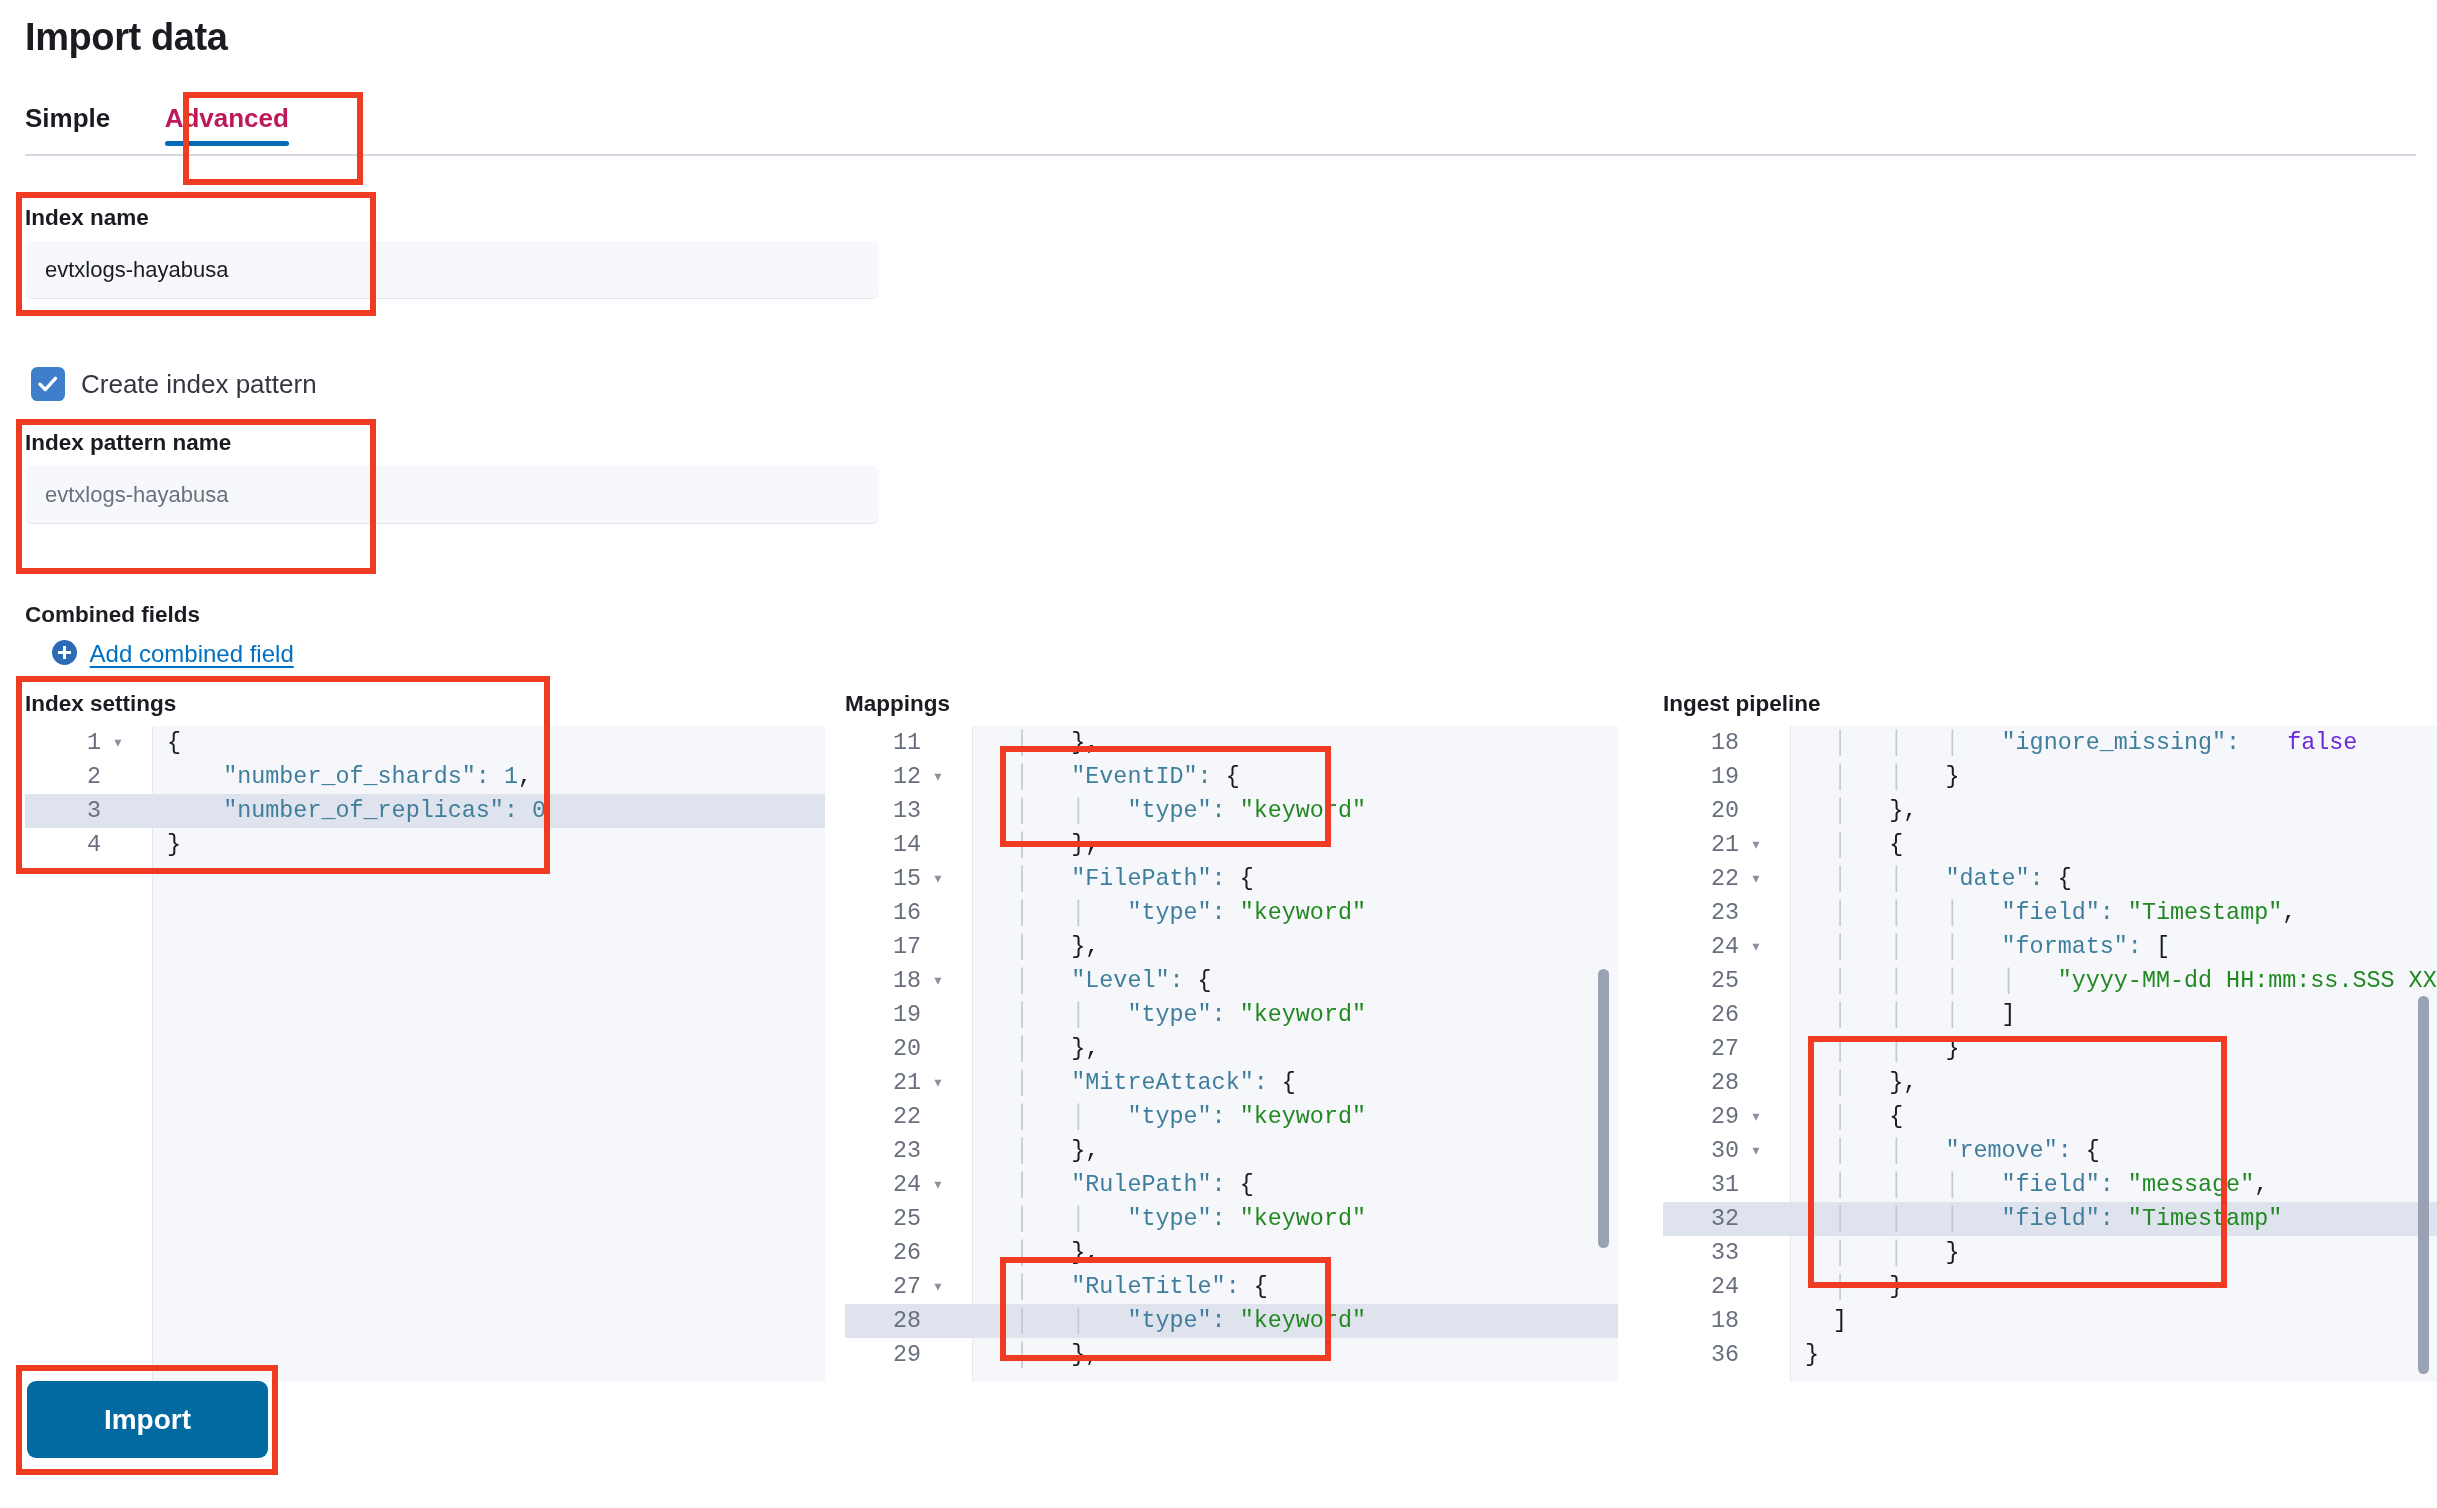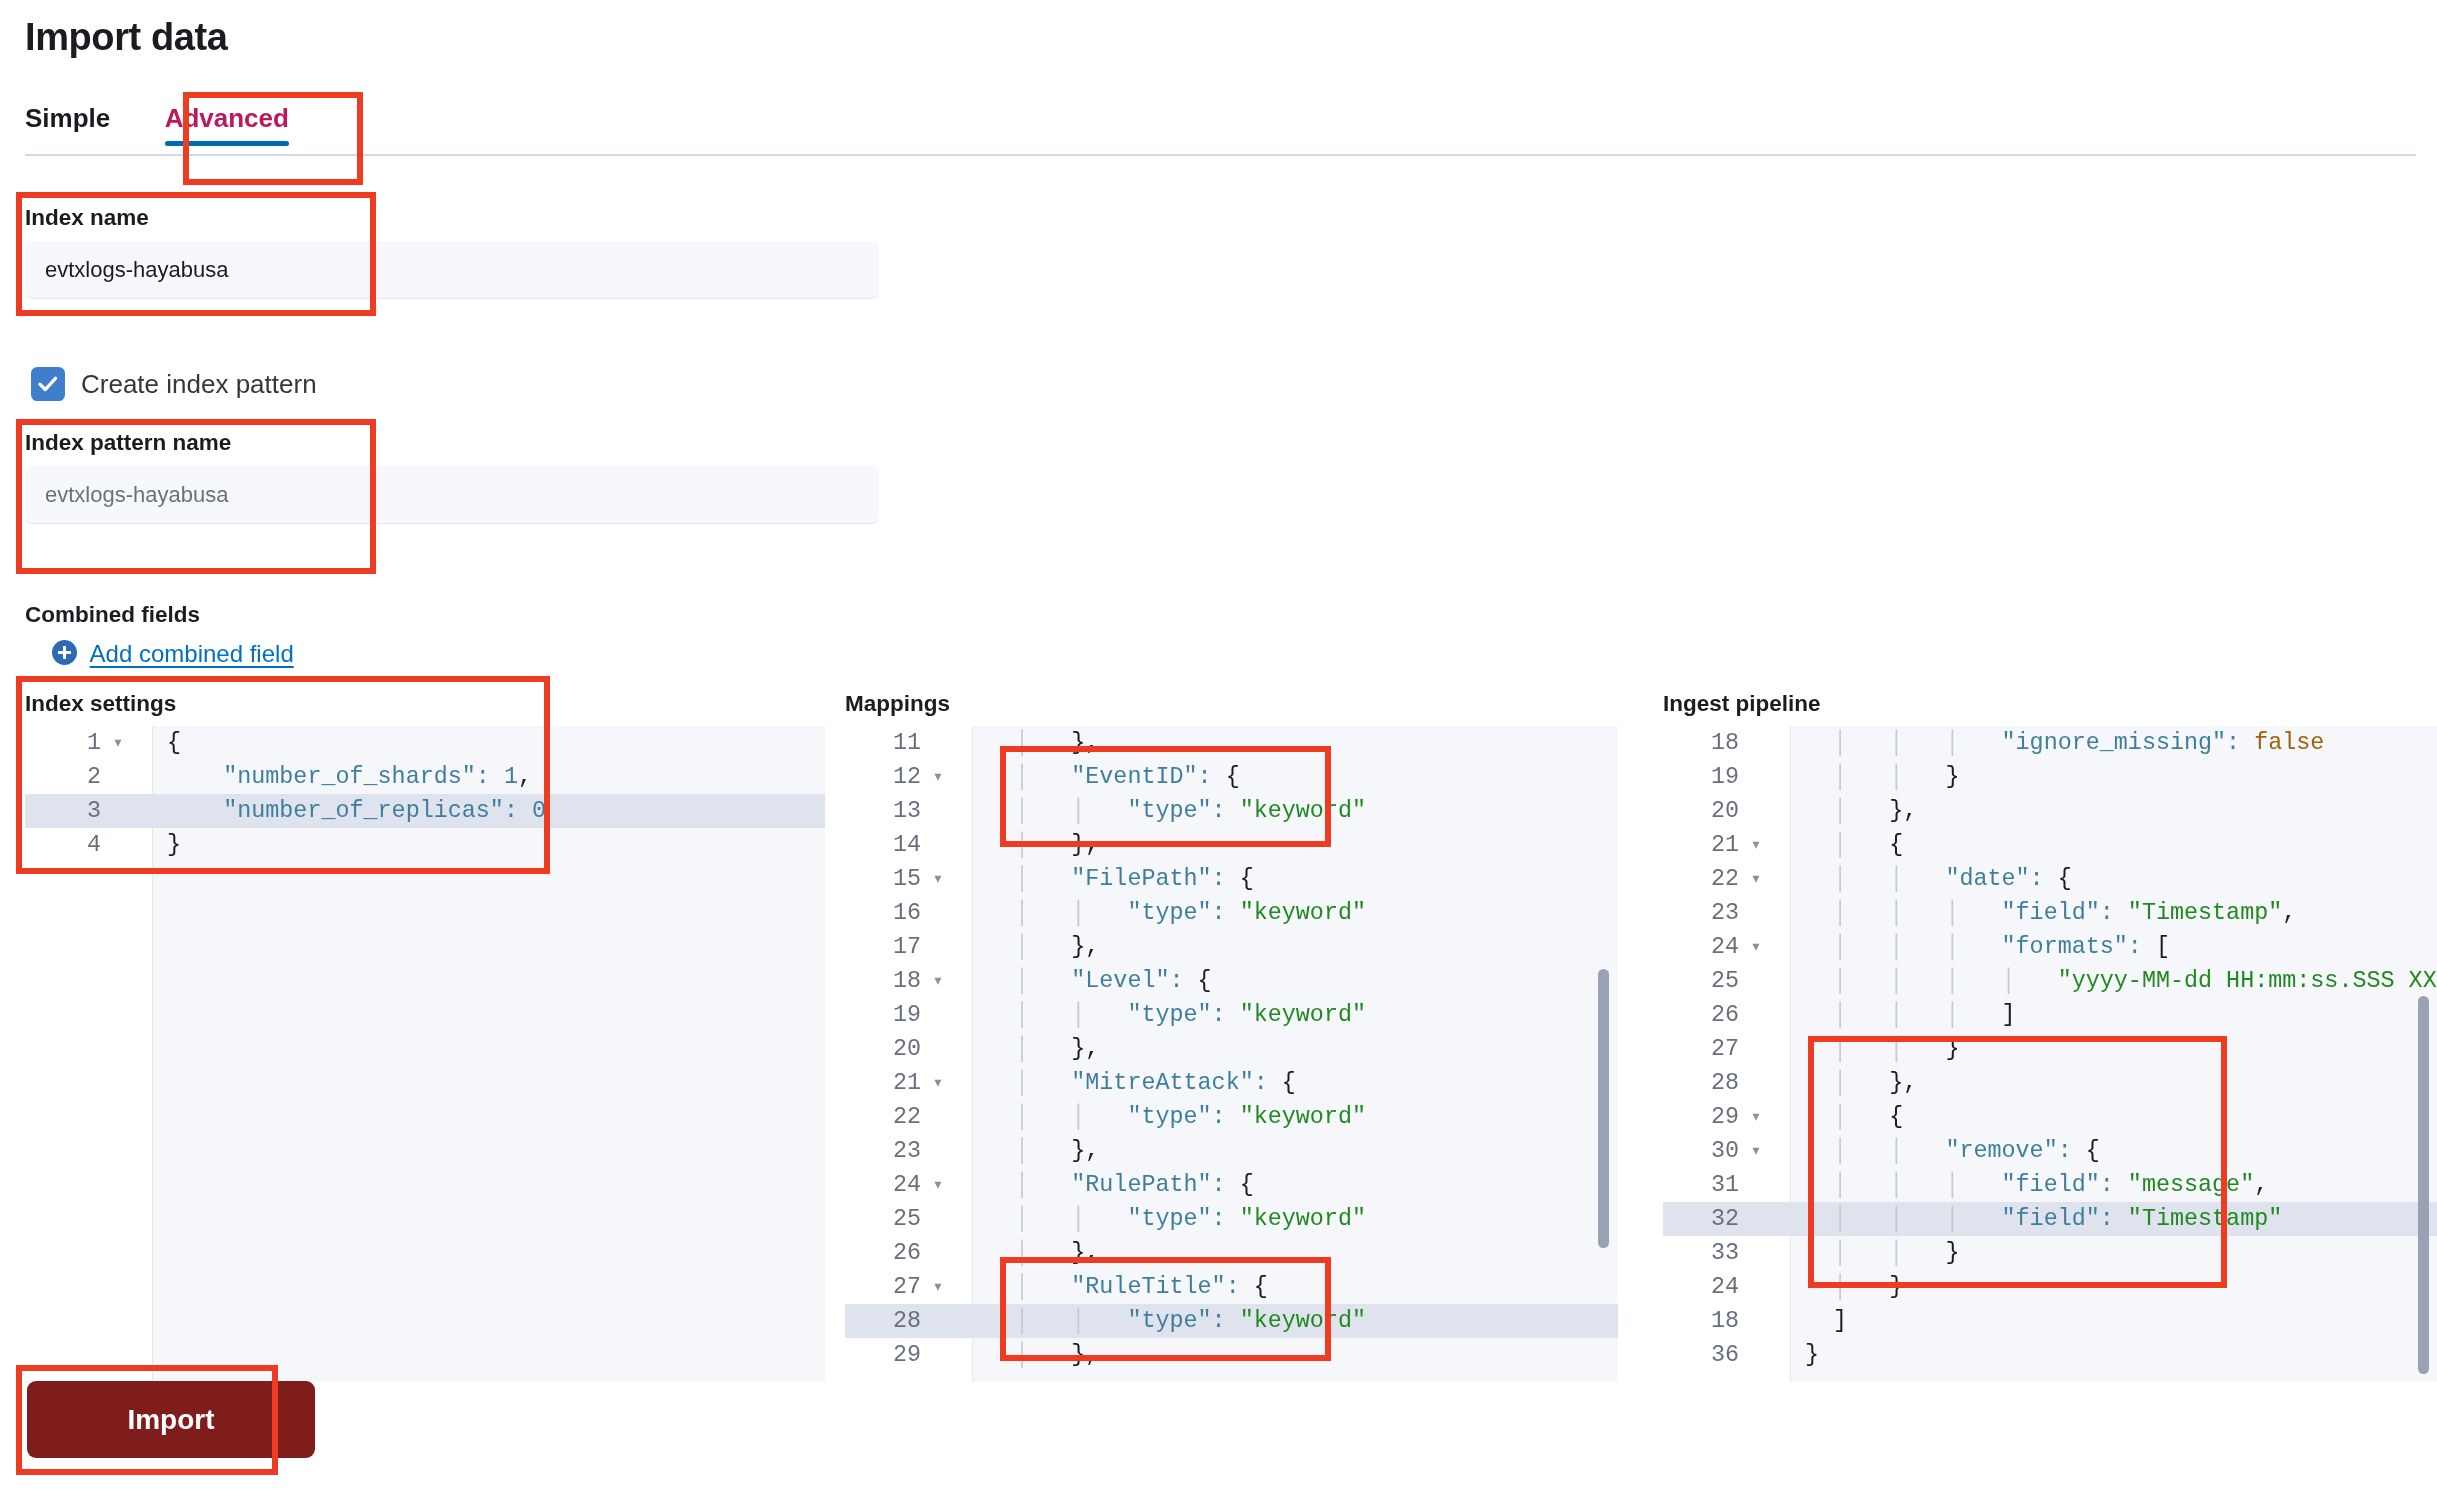--- a/index.html
+++ b/index.html
@@ -193,39 +193,39 @@
     position: absolute;
     width: 20px;
     text-align: center;
     color: #8a919c;
     font-size: 18px;
   }
   .ctext { position: absolute; white-space: pre; }
   .k  { color: #3f7e9c; }   
   .s  { color: #228822; }   
   .n  { color: #3f7e9c; }   
-  .b  { color: #a16207; }   
+  .b  { color: #6d28d9; margin-left: 33px; }   
   .p  { color: #1a1c21; }   
   .ind { color: #c3c9d4; }  
 
   .v-scrollbar {
     position: absolute;
     width: 10.8px;
     background: #98a2b3;
     border-radius: 5.4px;
   }
 
   
   #import-button {
     position: absolute;
     left: 27px;
     top: 1381px;
-    width: 288px;
+    width: 241px;
     height: 77px;
-    background: #7f1d1d;
+    background: #0369a1;
     color: #ffffff;
     border: none;
     border-radius: 9px;
     font-size: 28px;
     font-weight: bold;
     font-family: "Liberation Sans", sans-serif;
     cursor: pointer;
   }
 
   

